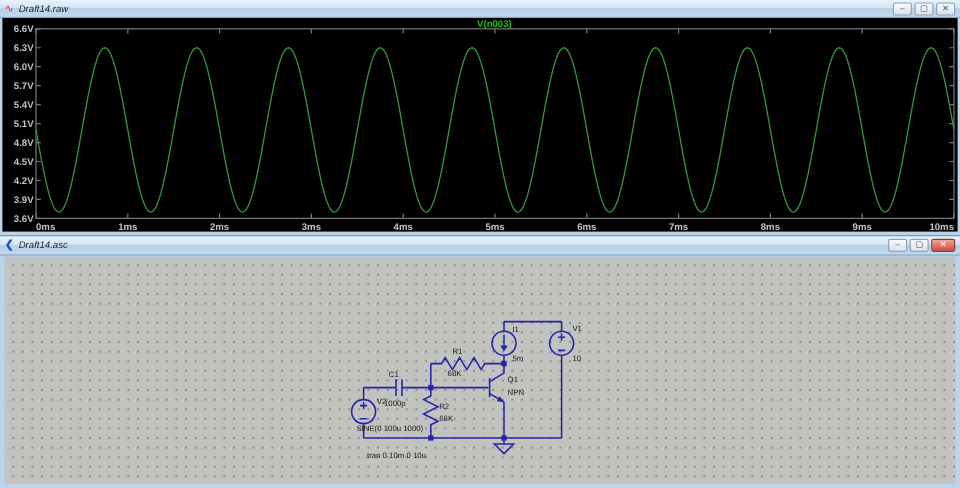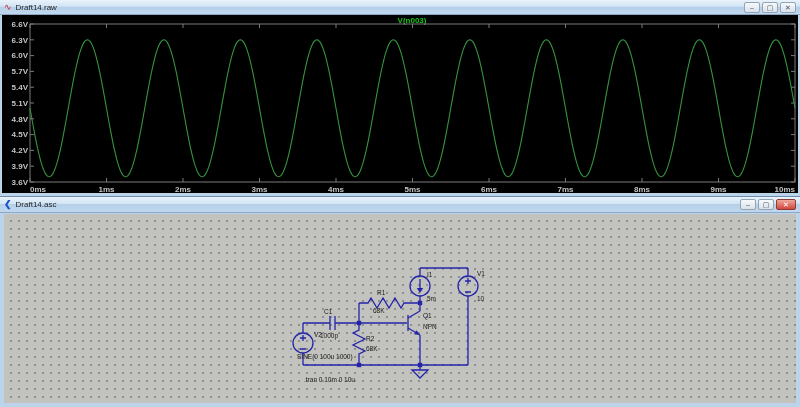--- a/index.html
+++ b/index.html
@@ -3,21 +3,21 @@
 <meta charset="utf-8">
 <style>
   html,body{margin:0;padding:0;background:#9aa5ad;font-family:"Liberation Sans",sans-serif;}
   #stage{position:relative;width:800px;height:407px;overflow:hidden;background:#aeb6bd;}
 
   
   .win{position:absolute;background:#bcd4ea;}
   .titlebar{position:absolute;left:0;top:0;right:0;height:15px;
     background:linear-gradient(180deg,#e9f3fc 0%,#d2e4f4 45%,#b6d0ea 50%,#c1d8ee 100%);
     border-bottom:1px solid #8aa7c5;display:flex;align-items:center;gap:4px;padding:0 4px;box-sizing:border-box;}
-  .titlebar .title{font-size:8px;color:#1d1d1d;line-height:15px;white-space:nowrap;}
+  .titlebar .title{font-size:8px;color:#1d1d1d;line-height:15px;white-space:nowrap;font-style:italic;}
   .winbtns{margin-left:auto;display:flex;gap:2px;}
   .wbtn{width:16px;height:11px;border:1px solid #93a3b3;border-radius:2px;
     background:linear-gradient(#f7fafc,#d9e1ea);color:#47525e;font-size:7px;line-height:10px;
     text-align:center;box-sizing:border-box;cursor:default;}
   .wbtn.close-red{background:linear-gradient(#f0a79c,#d1473c);border-color:#8e3a32;color:#fff;width:20px;}
 
   
   #win-plot{left:0;top:0;width:800px;height:196px;}
   #plot-client{position:absolute;left:2px;right:2px;top:15px;bottom:3px;background:#000;}
   #plot-svg{position:absolute;left:0;top:0;}

